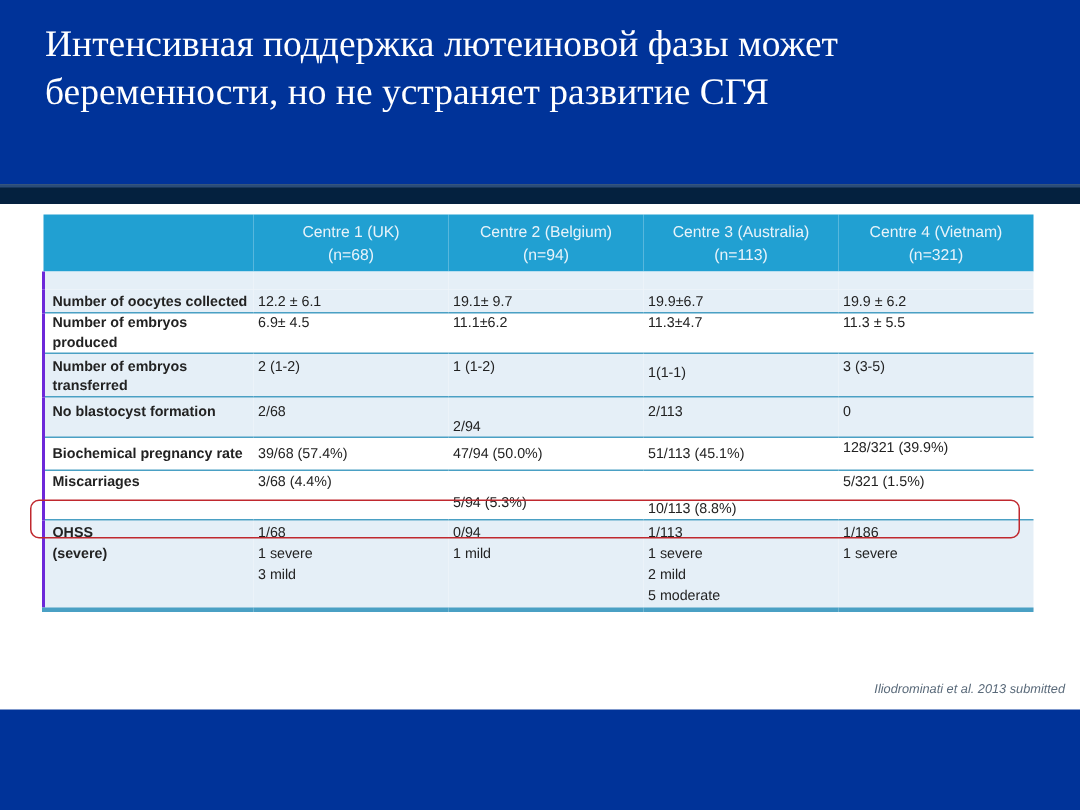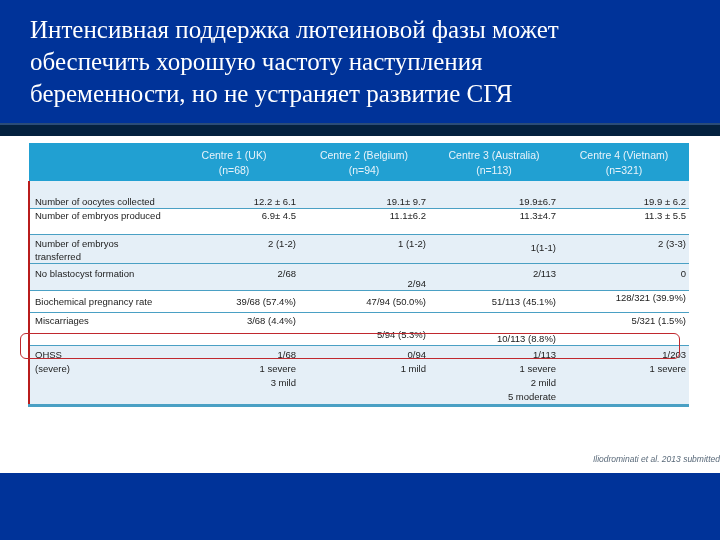--- a/index.html
+++ b/index.html
@@ -15,45 +15,44 @@
     font-family:"Liberation Serif", "DejaVu Serif", serif; font-size:25px; line-height:32px; }
   .title div { white-space:nowrap; }
 
   .table-wrap { position:absolute; left:28px; top:143px; width:660px; }
   table { border-collapse:collapse; width:660px; font-size:9.5px; color:#222; table-layout:fixed; }
   thead th { background:#21a0d2; color:#e8f3fa; font-weight:normal; font-size:10.5px; height:38px;
     line-height:15px; text-align:center; vertical-align:middle; padding-top:2px; }
   thead th.corner { background:#21a0d2; }
   td { padding:0 3px; vertical-align:top; line-height:13px; }
   td.lbl { text-align:left; padding-left:5px; }
-  td.val { text-align:right; }
+  td.val { text-align:left; }
   tr.row { border-top:1px solid #4aa0c4; }
   tr.shade td { background:#e5eff7; }
   tr.plain td { background:#ffffff; }
   tr.spacer td { background:#e5eff7; height:12px; }
   tr.first td { padding-top:2px; }
-  .left-rule { border-left:2px solid #b91c1c; }
+  .left-rule { border-left:2px solid #6d28d9;font-weight:bold; }
   tr.last { border-bottom:3px solid #4aa0c4; }
 
   .highlight { position:absolute; left:20px; top:333px; width:660px; height:26px;
     border:1.5px solid #c0282e; border-radius:6px; pointer-events:none; }
 
-  .citation { position:absolute; right:0; top:454px; font-size:8.5px; color:#5a6a7a; font-style:italic; }
+  .citation { position:absolute; right:10px; top:454px; font-size:8.5px; color:#5a6a7a; font-style:italic; }
 </style>
 </head>
 <body>
 
 <div class="top-band"></div>
 <div class="dark-band"></div>
 <div class="white-area"></div>
 <div class="bottom-band"></div>
 
 <div class="title">
   <div>Интенсивная поддержка лютеиновой фазы может</div>
-  <div>обеспечить хорошую частоту наступления</div>
   <div>беременности, но не устраняет развитие СГЯ</div>
 </div>
 
 <div class="table-wrap">
 <table>
   <colgroup>
     <col style="width:140px">
         <col style="width:130px">
         <col style="width:130px">
         <col style="width:130px">
@@ -103,21 +102,21 @@
       <td class="val">11.1±6.2</td>
       <td class="val">11.3±4.7</td>
       <td class="val">11.3 ± 5.5</td>
     </tr>
 
     <tr class="row shade" style="height:19px">
       <td class="lbl left-rule" style="padding-top:2px">Number of embryos transferred</td>
       <td class="val" style="padding-top:2px">2 (1-2)</td>
       <td class="val" style="padding-top:2px">1 (1-2)</td>
       <td class="val" style="padding-top:6px">1(1-1)</td>
-      <td class="val" style="padding-top:2px">2 (3-3)</td>
+      <td class="val" style="padding-top:2px">3 (3-5)</td>
     </tr>
 
 
     <tr class="row shade" style="height:19px">
       <td class="lbl left-rule" style="padding-top:3px">No blastocyst formation</td>
       <td class="val" style="padding-top:3px">2/68</td>
       <td class="val" style="padding-top:13px">2/94</td>
       <td class="val" style="padding-top:3px">2/113</td>
       <td class="val" style="padding-top:3px">0</td>
     </tr>
@@ -153,21 +152,21 @@
         <div>0/94</div>
         <div>1 mild</div>
       </td>
       <td class="val" style="padding-top:2px;line-height:14px">
         <div>1/113</div>
         <div>1 severe</div>
         <div>2 mild</div>
         <div>5 moderate</div>
       </td>
       <td class="val" style="padding-top:2px;line-height:14px">
-        <div>1/203</div>
+        <div>1/186</div>
         <div>1 severe</div>
       </td>
     </tr>
   </tbody>
 </table>
 </div>
 
 <div class="highlight"></div>
 
 <div class="citation">Iliodrominati et al. 2013 submitted</div>

